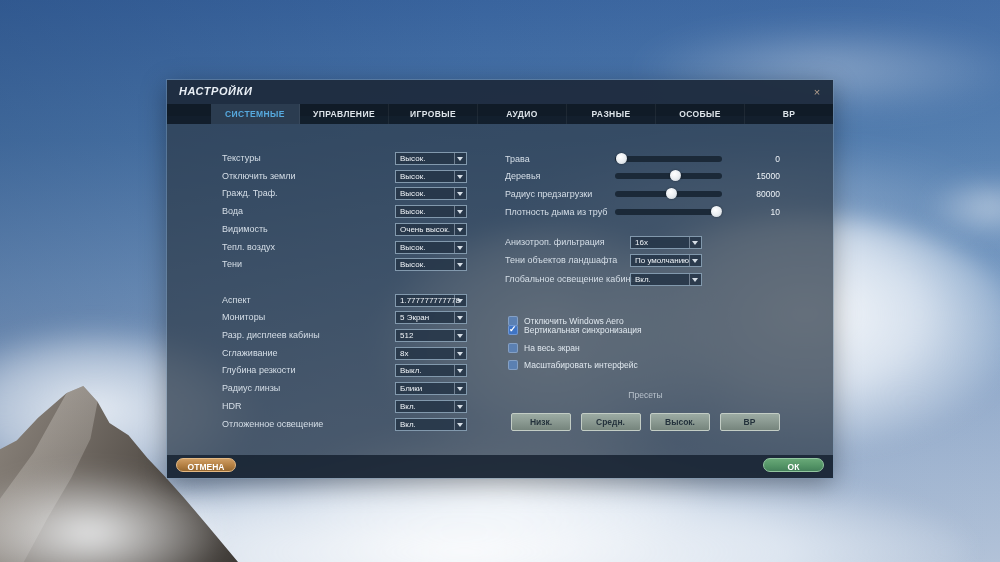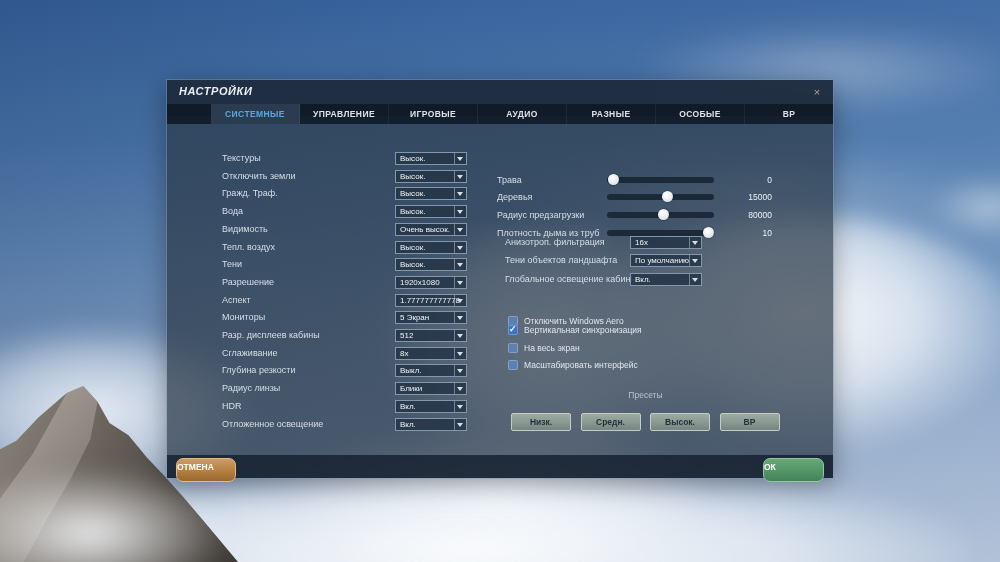--- a/index.html
+++ b/index.html
@@ -49,21 +49,21 @@
   .lbl{position:absolute;left:0;top:0;line-height:13px;font-size:9px;color:#d6dfe8;white-space:nowrap;}
   .dd{position:absolute;left:173px;top:0;width:72px;height:13px;background:rgba(38,54,72,0.88);
     border:1px solid #8299ad;box-sizing:border-box;cursor:pointer;}
   .dd.rdd{left:463px;}
   .ddv{position:absolute;left:4px;top:0;right:11px;line-height:11px;font-size:8px;color:#f0f4f8;white-space:nowrap;}
   .dda{position:absolute;right:0;top:0;bottom:0;width:11px;border-left:1px solid rgba(185,200,215,0.5);}
   .dda::after{content:"";position:absolute;left:2px;top:4px;border-left:3px solid transparent;
     border-right:3px solid transparent;border-top:4px solid #d6dee6;}
 
   
-  .srow{position:absolute;left:330px;height:14px;width:280px;margin-top:21px;}
+  .srow{position:absolute;left:338px;height:14px;width:280px;}
   .srow .lbl{line-height:14px;}
   .track{position:absolute;left:110px;top:4px;width:107px;height:6px;background:#1b2938;border-radius:3px;cursor:pointer;}
   .thumb{position:absolute;top:-3px;width:11px;height:11px;border-radius:50%;cursor:pointer;
     background:radial-gradient(circle at 40% 35%,#ffffff 0%,#e8ecf0 55%,#bfc7ce 100%);
     box-shadow:0 0 2px rgba(0,0,0,0.5);}
   .sval{position:absolute;left:225px;top:0;width:50px;line-height:14px;font-size:8.5px;color:#eef3f8;text-align:right;}
 
   
   .crow{position:absolute;left:341px;height:11px;width:300px;cursor:pointer;}
   .cb{position:absolute;left:0;top:0;width:10px;height:10px;border-radius:2px;background:#5b80b2;
@@ -75,22 +75,22 @@
 
   
   .presets-title{position:absolute;left:344px;top:266px;width:269px;text-align:center;font-size:8.5px;color:#b9c3cd;}
   .pbtn{position:absolute;top:289px;width:60px;height:18px;border-radius:2px;cursor:pointer;
     background:linear-gradient(to bottom,#9cab a3,#7b8a82);
     background:linear-gradient(to bottom,#9caba3 0%,#8a9991 50%,#76857d 100%);
     border:1px solid #c3cdc5;box-sizing:border-box;text-align:center;line-height:16px;
     font-size:8.5px;font-weight:bold;color:#24323c;}
 
   
-  .fbtn{position:absolute;top:3px;height:24px;border-radius:7px;box-sizing:border-box;cursor:pointer;
-    text-align:left;line-height:16px;font-size:8.5px;font-weight:bold;color:#fff;}
+  .fbtn{position:absolute;top:3px;height:14px;border-radius:7px;box-sizing:border-box;cursor:pointer;
+    text-align:center;line-height:16px;font-size:8.5px;font-weight:bold;color:#fff;}
   .cancel{left:9px;width:60px;background:linear-gradient(to bottom,#cf9d63 0%,#b37f42 55%,#96672f 100%);
     border:1px solid #e3b984;}
   .ok{left:596px;width:61px;background:linear-gradient(to bottom,#68a877 0%,#549567 55%,#44815a 100%);
     border:1px solid #93c7a1;}
 </style>
 </head>
 <body>
 
 <div class="stage">
   <div class="sky"></div>
@@ -167,27 +167,20 @@
           <span class="dda"></span>
         </div>
       </div>
       <div class="lrow" style="top:134.2px">
         <span class="lbl">Тени</span>
         <div class="dd">
           <span class="ddv">Высок.</span>
           <span class="dda"></span>
         </div>
       </div>
-      <div class="lrow" style="top:151.9px">
-        <span class="lbl">Разрешение</span>
-        <div class="dd">
-          <span class="ddv">1920x1080</span>
-          <span class="dda"></span>
-        </div>
-      </div>
       <div class="lrow" style="top:169.6px">
         <span class="lbl">Аспект</span>
         <div class="dd">
           <span class="ddv">1.777777777778</span>
           <span class="dda"></span>
         </div>
       </div>
       <div class="lrow" style="top:187.3px">
         <span class="lbl">Мониторы</span>
         <div class="dd">

